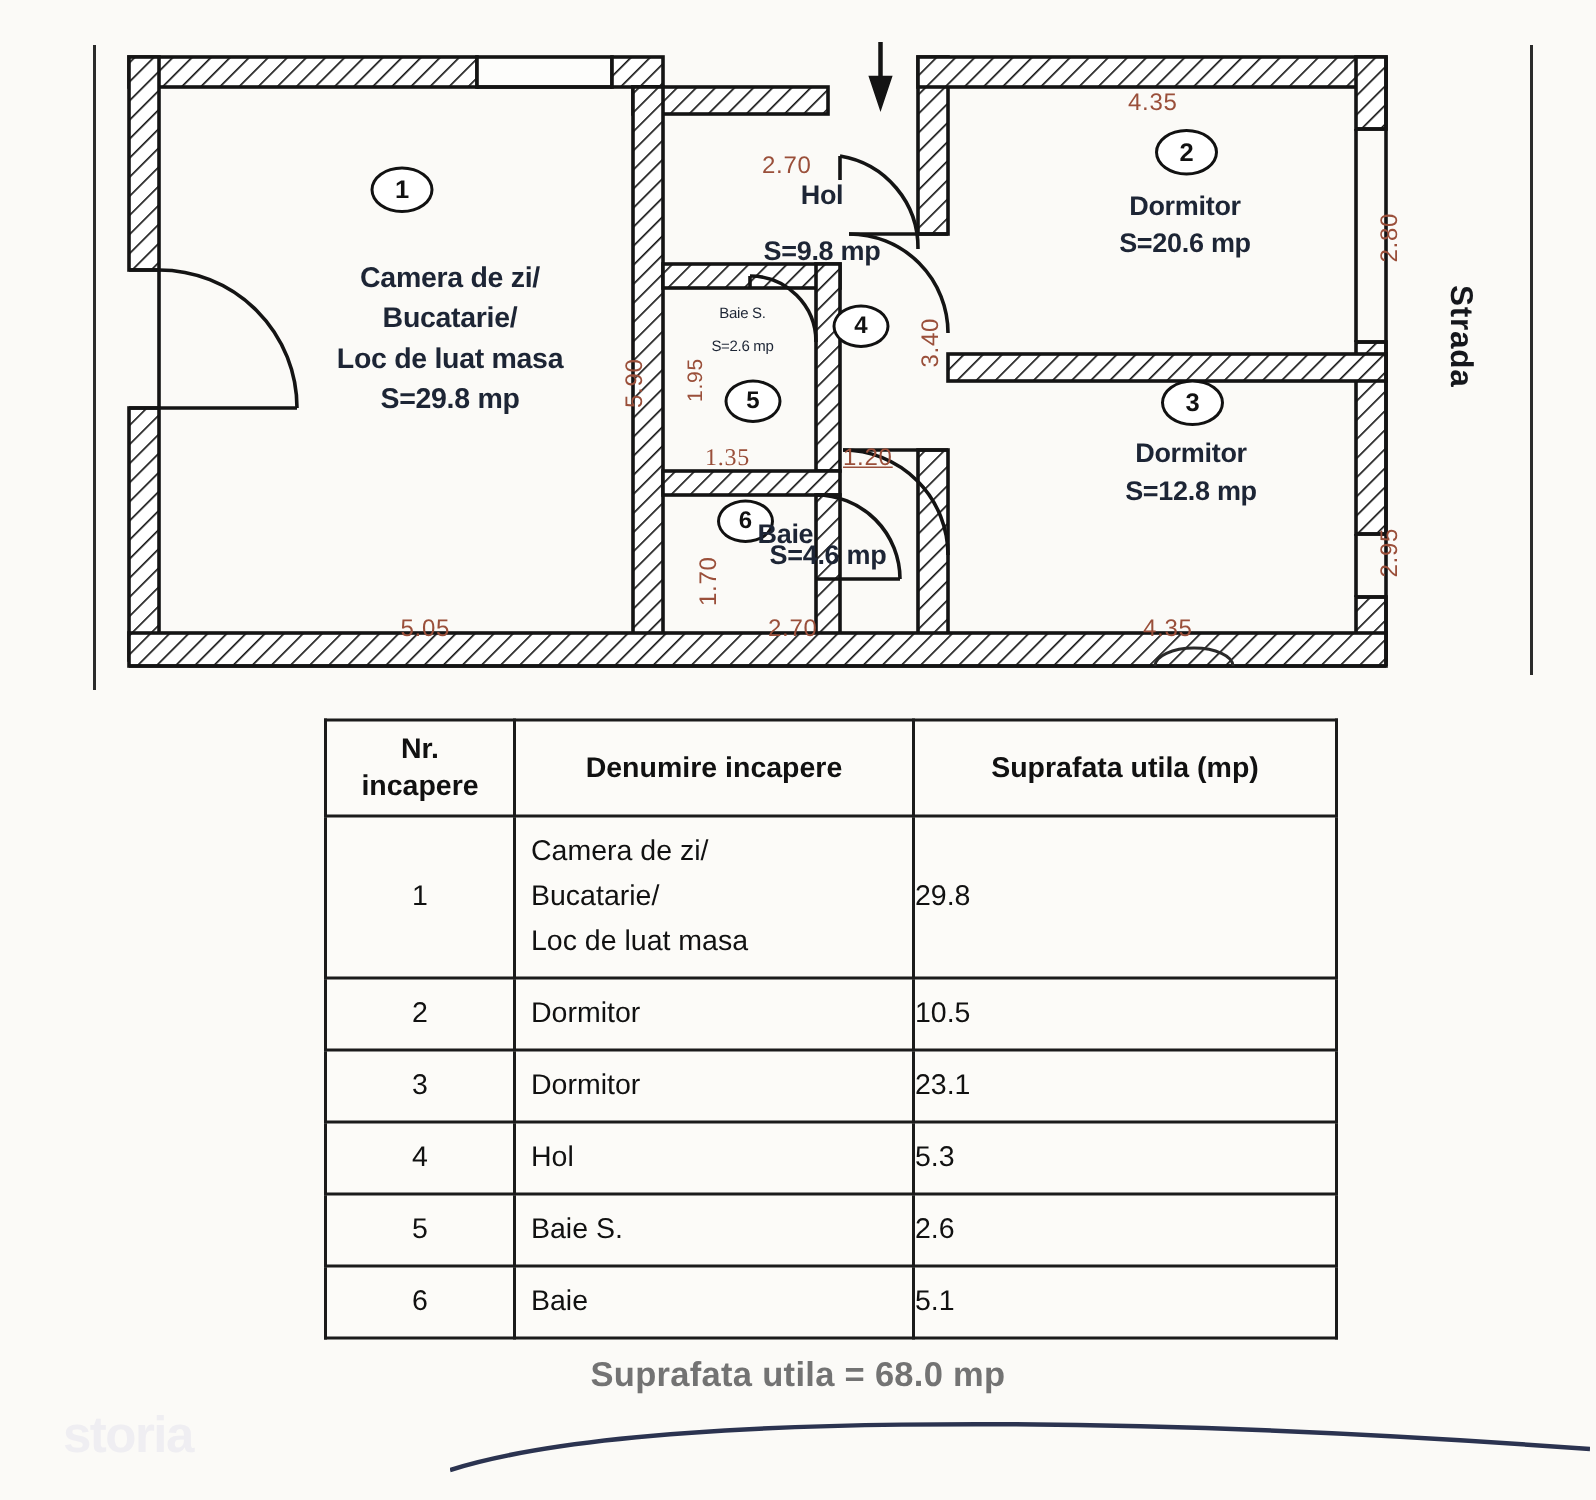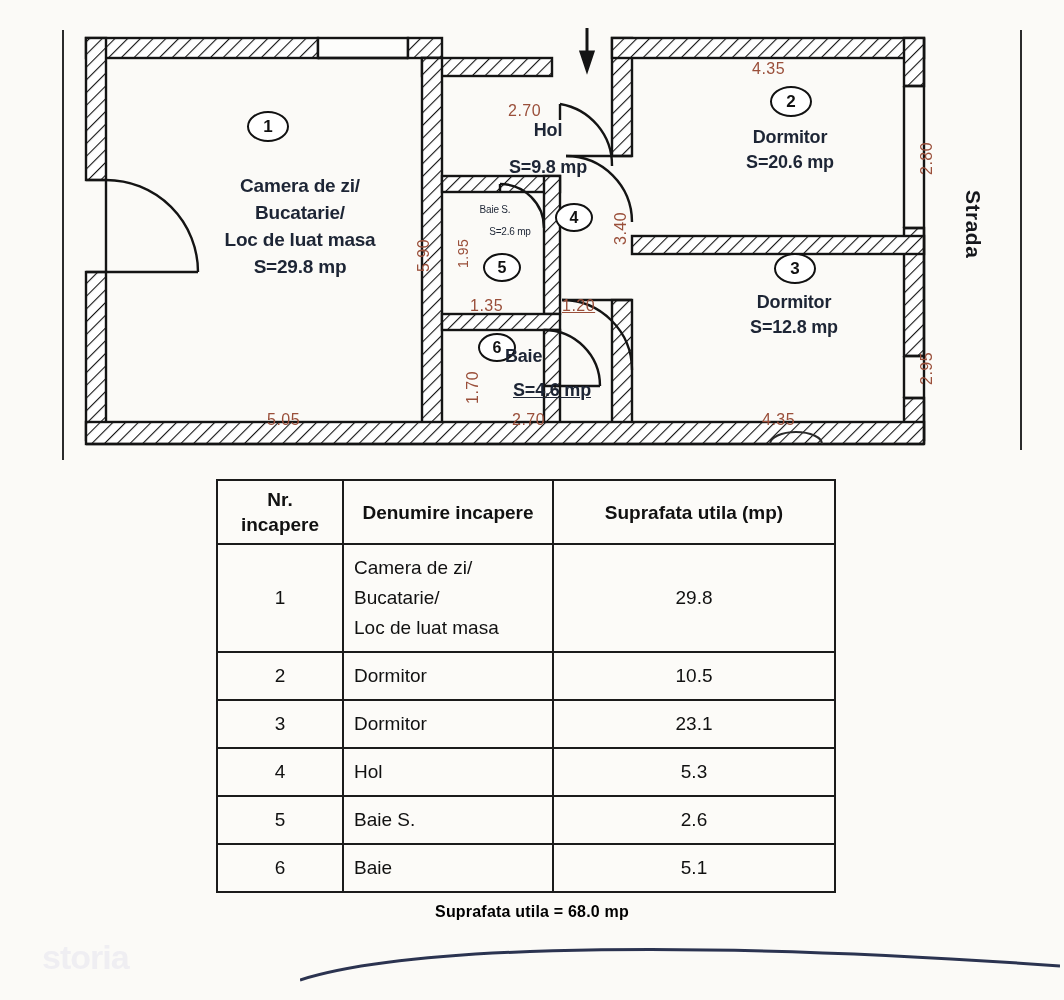--- a/index.html
+++ b/index.html
@@ -62,47 +62,47 @@
     border-radius:50%;
     background:#fff;
     color:#111;
     font-size:17px;
     font-weight:600;
     display:flex;align-items:center;justify-content:center;
   }
   .rnum.sm{width:34px;height:25px;font-size:16px;}
 
   
-  #tablewrap{position:absolute;left:216px;top:479px;width:620px;}
+  #tablewrap{position:absolute;left:216px;top:479px;width:676px;}
   table{border-collapse:collapse;width:100%;background:#fcfbf8;}
   th,td{
     border:2px solid #1b1b1b;
     color:#111;
     font-size:19px;
     padding:0;
   }
   th{
     font-weight:bold;
     font-size:19px;
     padding:6px 4px;
     text-align:center;
     line-height:25px;
   }
   td.num{width:116px;text-align:center;font-size:19px;padding:8px 0;}
   td.name{padding:8px 10px;font-size:19px;line-height:30px;}
-  td.area{width:272px;text-align:center;font-size:19px;padding:8px 0;margin-left:28px;}
+  td.area{width:272px;text-align:left;font-size:19px;padding:8px 0;margin-left:28px;}
   td.name .nline{display:block;}
 
   #total{
     position:absolute;
     left:0;right:0;top:903px;
     text-align:center;
-    font-size:16px;
+    font-size:23px;
     font-weight:bold;
-    color:#000000;
+    color:#737373;
     letter-spacing:0.2px;
   }
 
   
   #wm{
     position:absolute;left:42px;top:938px;
     font-size:34px;font-weight:bold;color:#efeef2;
     letter-spacing:-1px;
   }
   #wmcurve{position:absolute;left:300px;top:940px;width:760px;height:58px;}
@@ -237,44 +237,44 @@
     <span>Hol</span>
   </div>
   <div class="room-label mid" style="left:478px;top:155px;width:140px;">
     <span>S=9.8 mp</span>
   </div>
 
   <div class="rnum sm" style="left:483px;top:253px;">5</div>
   <div class="room-label tiny" style="left:455px;top:204px;width:80px;">
     <span>Baie S.</span>
   </div>
-  <div class="room-label tiny" style="left:470px;top:226px;width:80px;">
+  <div class="room-label tiny" style="left:455px;top:226px;width:80px;">
     <span>S=2.6 mp</span>
   </div>
 
   <div class="rnum sm" style="left:478px;top:333px;">6</div>
   <div class="room-label mid" style="left:505px;top:344px;width:90px;text-align:left;">
     <span>Baie</span>
   </div>
-  <div class="room-label mid" style="left:482px;top:378px;width:140px;text-decoration:underline;">
+  <div class="room-label mid" style="left:482px;top:358px;width:140px;">
     <span>S=4.6 mp</span>
   </div>
 
   <div class="dim" style="left:508px;top:102px;">2.70</div>
   <div class="dim" style="left:752px;top:60px;">4.35</div>
 
   <div class="dim vert" style="left:918px;top:175px;">2.80</div>
   <div class="dim vert" style="left:918px;top:385px;">2.95</div>
 
   <div class="dim vert" style="left:415px;top:272px;">5.90</div>
   <div class="dim vert" style="left:612px;top:245px;">3.40</div>
   <div class="dim vert" style="left:455px;top:268px;font-size:14px;">1.95</div>
   <div class="dim vert" style="left:464px;top:404px;">1.70</div>
 
-  <div class="dim" style="left:470px;top:297px;">1.35</div>
+  <div class="dim" style="left:470px;top:297px;font-family:Liberation Serif, serif;">1.35</div>
   <div class="dim" style="left:562px;top:297px;text-decoration:underline;">1.20</div>
 
   <div class="dim" style="left:243px;top:411px;margin-left:24px;">5.05</div>
   <div class="dim" style="left:512px;top:411px;">2.70</div>
   <div class="dim" style="left:762px;top:411px;">4.35</div>
 
   <div class="strada" style="left:985px;top:190px;">Strada</div>
 
   <div id="tablewrap">
     <table>

